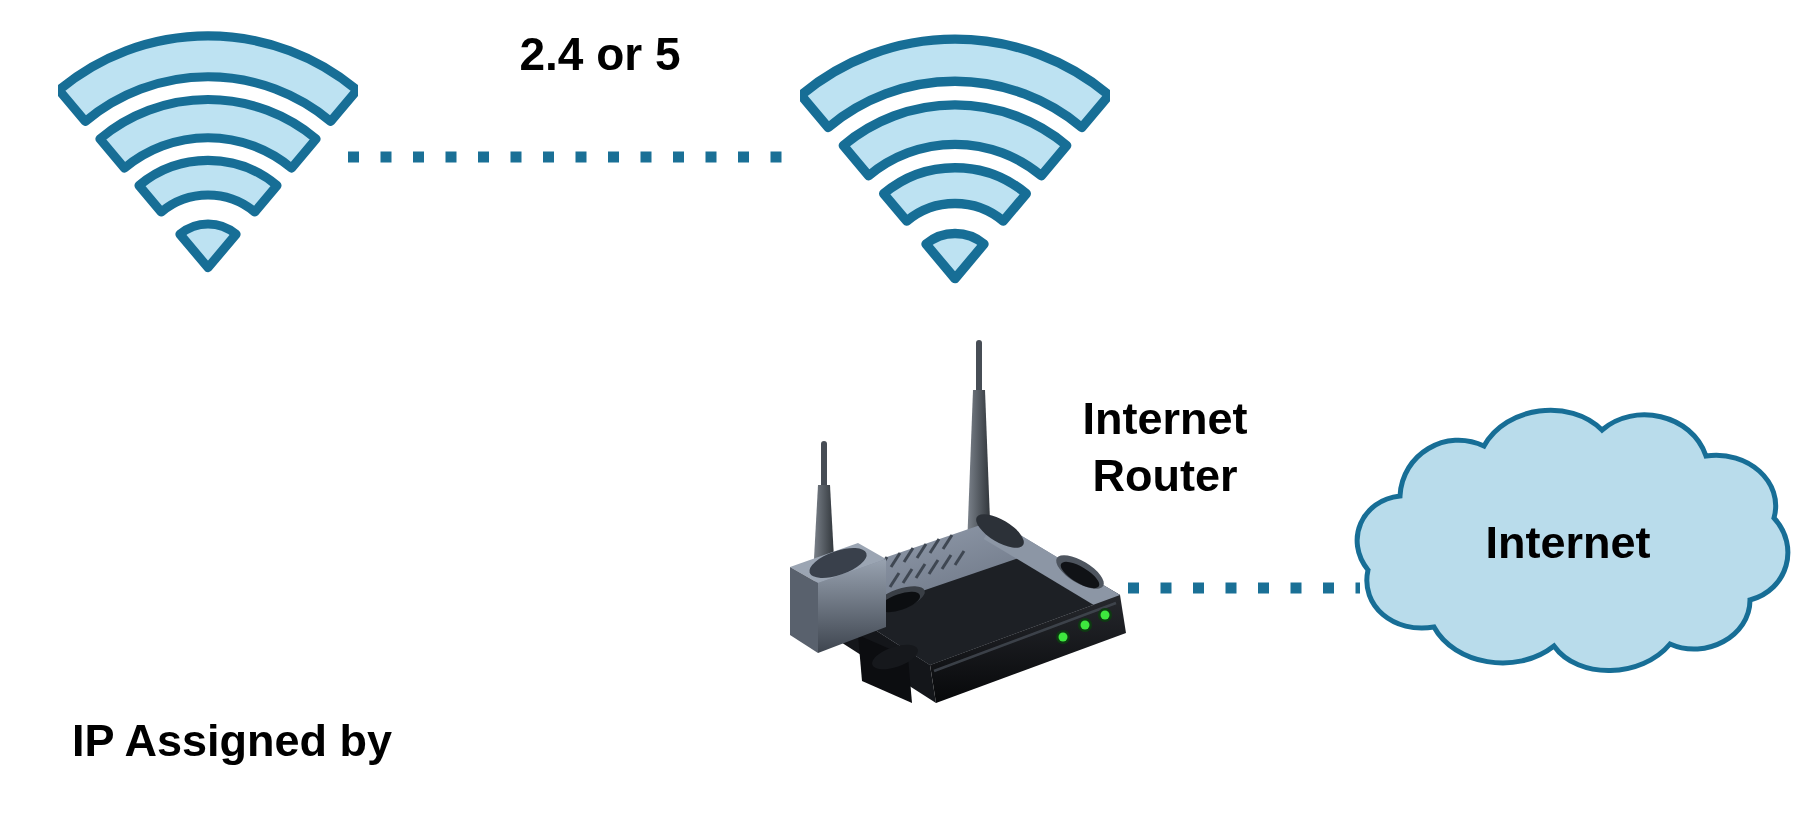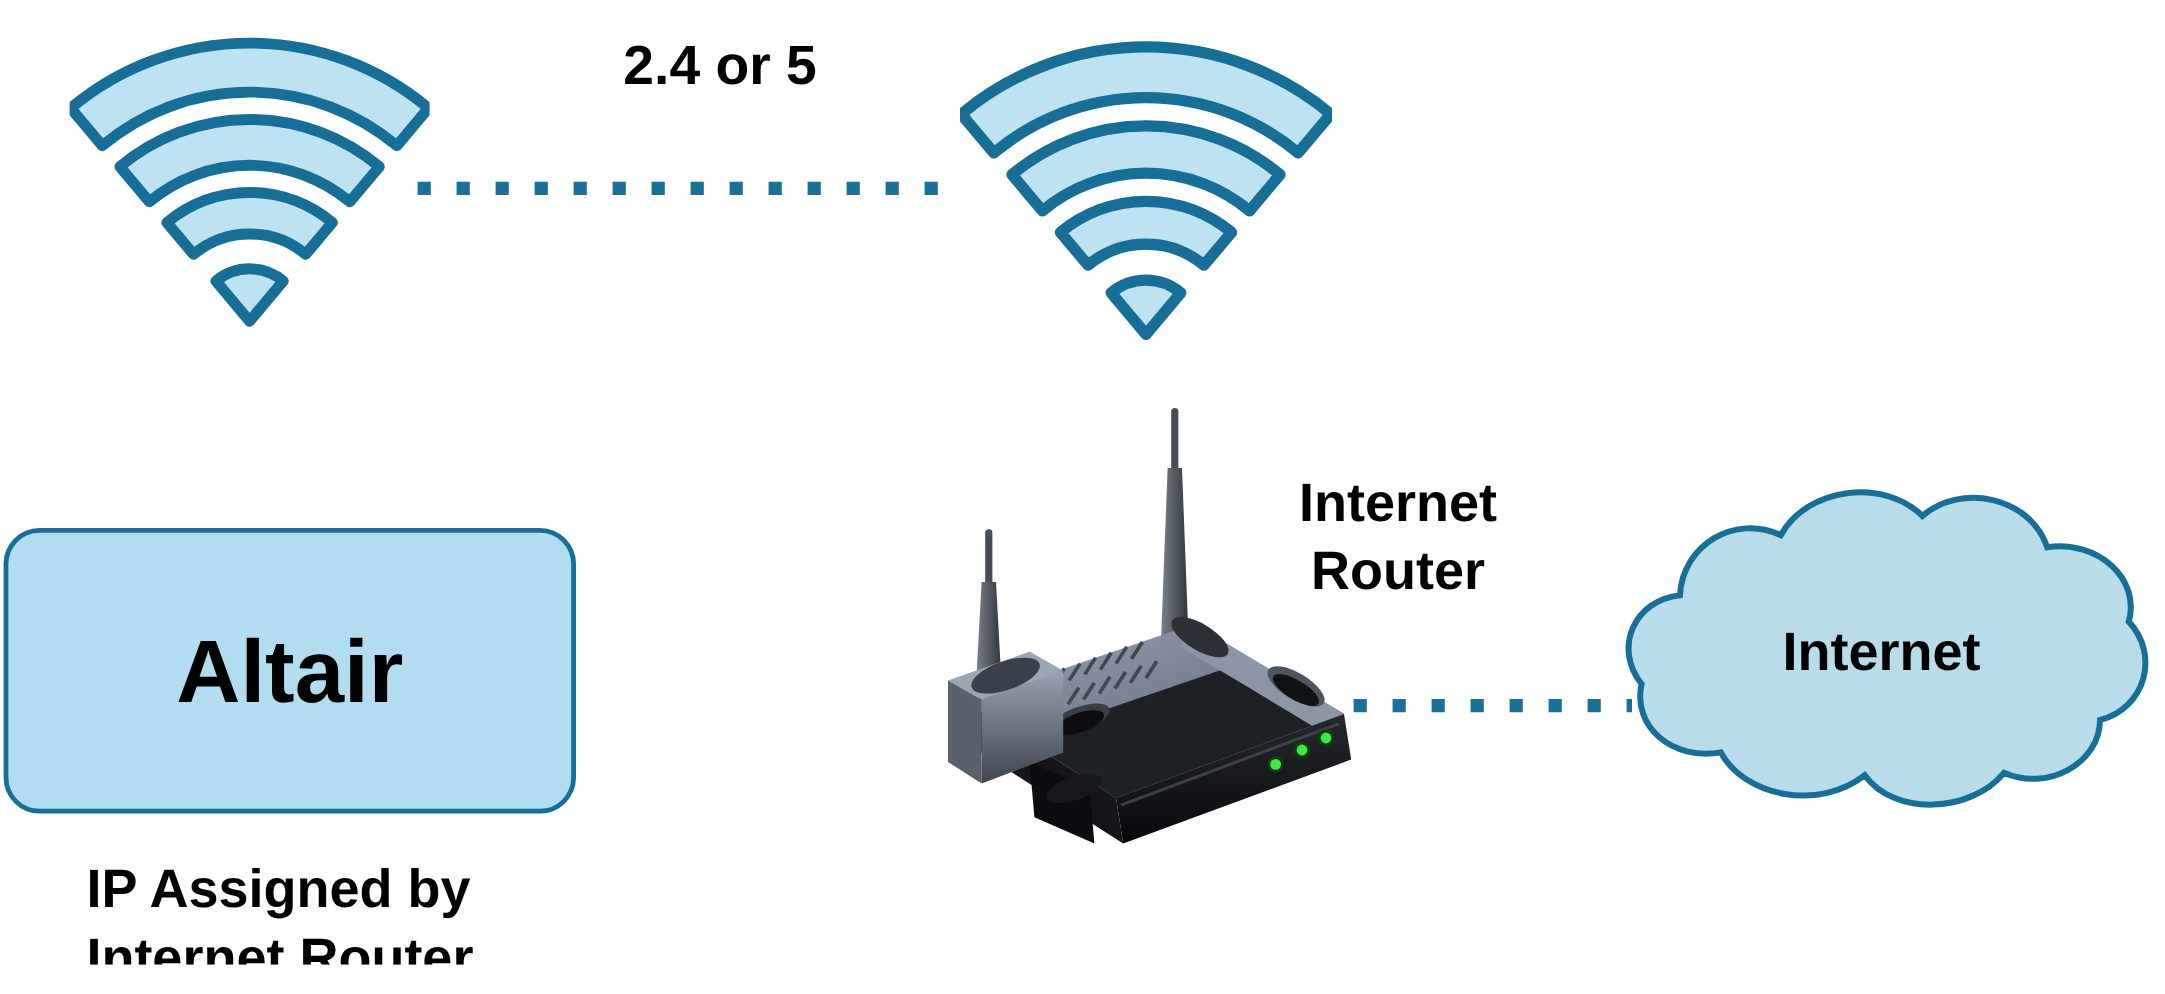--- a/index.html
+++ b/index.html
@@ -26,21 +26,21 @@
     box-sizing:border-box;
     background:#B2DCEF;
     border:4px solid #176E96;
     border-radius:30px;
     display:flex;align-items:center;justify-content:center;
   }
   #altair-label{font-size:74px;}
   #ip-caption{
     left:72px;top:712px;
     font-size:45px;line-height:57px;
-    text-align:left;
+    text-align:right;
   }
   #router-label{
     left:1040px;top:390px;width:250px;
     font-size:45px;line-height:57px;
     text-align:center;
   }
   #cloud-wrap{left:1342px;top:372px;width:464px;height:330px;}
   #cloud-label{
     left:0;top:146px;width:452px;
     font-size:45px;line-height:50px;
@@ -71,27 +71,23 @@
     <g fill="#BDE2F2" stroke="#176E96" stroke-width="10" stroke-linejoin="round">
       <path d="M 1.1,74.7 A 255 255 0 0 1 328.9,74.7 L 300,109.1 A 210 210 0 0 0 30,109.1 Z"></path>
       <path d="M 46.1,128.3 A 185 185 0 0 1 283.9,128.3 L 256.9,160.5 A 143 143 0 0 0 73.1,160.5 Z"></path>
       <path d="M 89.1,179.6 A 118 118 0 0 1 240.9,179.6 L 216.4,208.7 A 80 80 0 0 0 113.6,208.7 Z"></path>
       <path d="M 134.1,233.2 A 48 48 0 0 1 195.9,233.2 L 165,270 Z"></path>
     </g>
   </svg>
 
   <div id="band-label" class="abs diagram-text">2.4 or 5</div>
 
-  <div id="altair-box" class="abs">
-    <span id="altair-label" class="diagram-text">Altair</span>
-  </div>
 
   <div id="ip-caption" class="abs diagram-text">
     <div>IP Assigned by</div>
-    <div>Internet Router</div>
   </div>
 
   <svg class="abs" style="left:690px;top:335px" width="450" height="370" viewBox="0 0 450 370">
     <defs>
       <linearGradient id="antG" x1="0" y1="0" x2="1" y2="0">
         <stop offset="0" stop-color="#7c838c"></stop>
           <stop offset="1" stop-color="#2e3338"></stop>
       </linearGradient>
       <linearGradient id="topG" x1="0" y1="0" x2="0.7" y2="1">
         <stop offset="0" stop-color="#9aa4b4"></stop>

